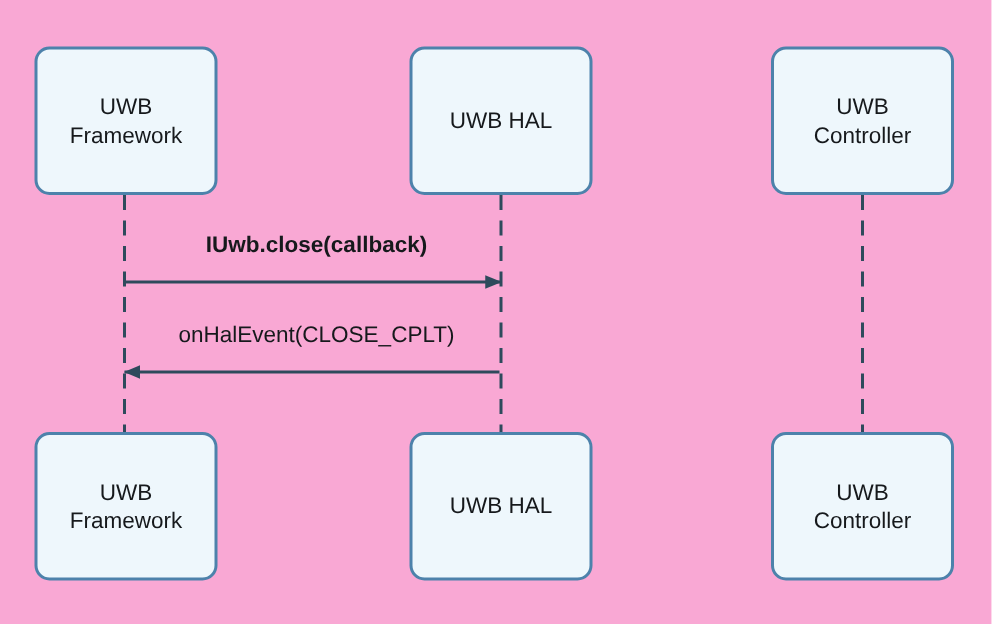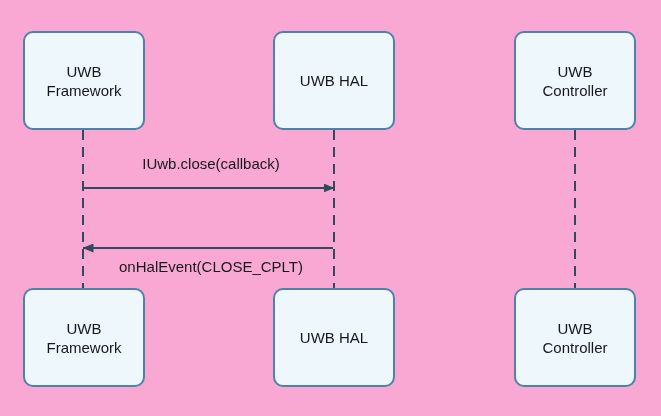--- a/index.html
+++ b/index.html
@@ -83,17 +83,17 @@
       <div class="node-box" style="left: 23px; top: 288px; width: 122px; height: 99px; background: rgb(238, 247, 252); border-color: rgb(77, 130, 171); color: rgb(22, 25, 28);"><span>UWB
 Framework</span></div>
       <div class="node-box" style="left: 273px; top: 31px; width: 122px; height: 99px; background: rgb(238, 247, 252); border-color: rgb(77, 130, 171); color: rgb(22, 25, 28);"><span>UWB HAL</span></div>
       <div class="node-box" style="left: 273px; top: 288px; width: 122px; height: 99px; background: rgb(238, 247, 252); border-color: rgb(77, 130, 171); color: rgb(22, 25, 28);"><span>UWB HAL</span></div>
       <div class="node-box" style="left: 514px; top: 31px; width: 122px; height: 99px; background: rgb(238, 247, 252); border-color: rgb(77, 130, 171); color: rgb(22, 25, 28);"><span>UWB
 Controller</span></div>
       <div class="node-box" style="left: 514px; top: 288px; width: 122px; height: 99px; background: rgb(238, 247, 252); border-color: rgb(77, 130, 171); color: rgb(22, 25, 28);"><span>UWB
 Controller</span></div>
     </div>
   <div id="labels-layer">
-      <div class="msg-label" style="left: 211px; top: 164px; transform: translate(-50%, -50%); color: rgb(22, 25, 28);">IUwb.close(callback)</div>
-      <div class="msg-label" style="left: 211px; top: 224px; transform: translate(-50%, -50%); color: rgb(22, 25, 28); margin-top: 43px;">onHalEvent(CLOSE_CPLT)</div>
+      <div class="msg-label" style="left: 211px; top: 164px; transform: translate(-50%, -50%); color: rgb(22, 25, 28); font-weight: bold;">IUwb.close(callback)</div>
+      <div class="msg-label" style="left: 211px; top: 224px; transform: translate(-50%, -50%); color: rgb(22, 25, 28);">onHalEvent(CLOSE_CPLT)</div>
     </div>
 
 </div>
 
 </body></html>

